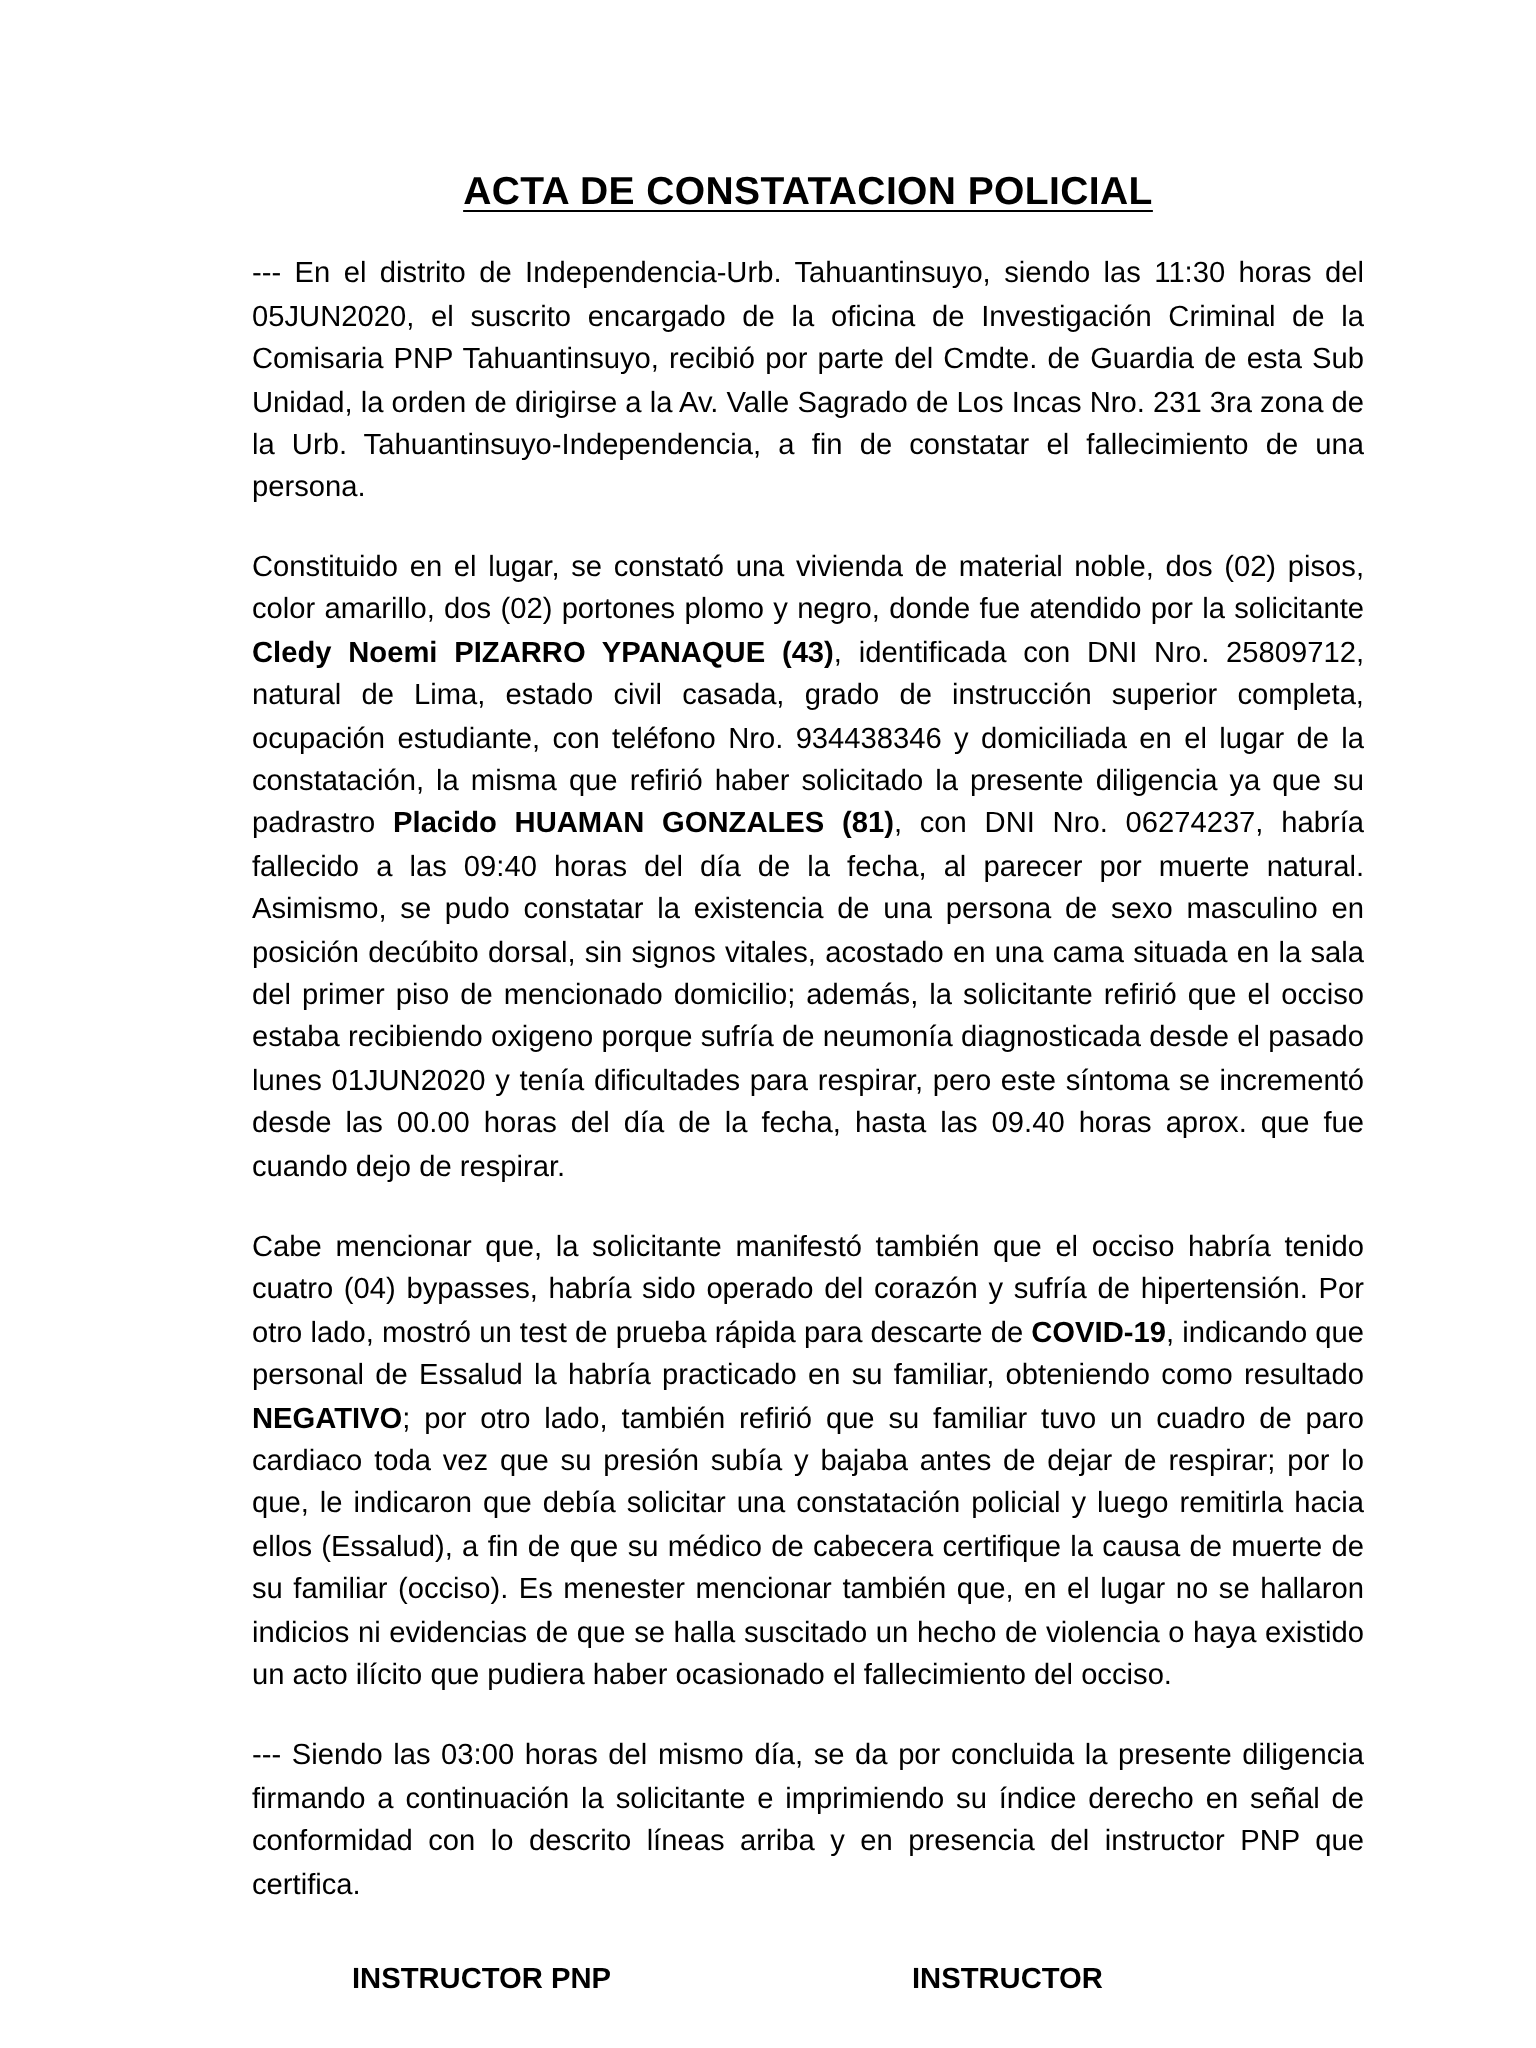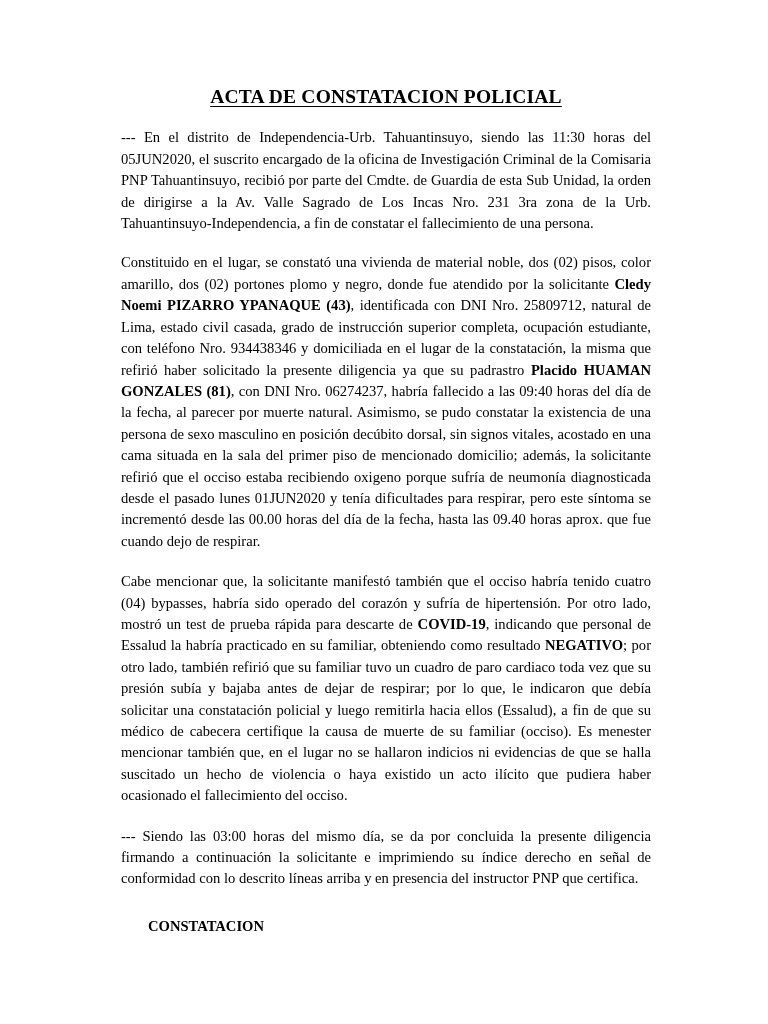--- a/index.html
+++ b/index.html
@@ -20,24 +20,23 @@
   .page {
     position: relative;
     width: 768px;
     height: 1024px;
     background: #ffffff;
     box-sizing: border-box;
   }
 
   .content {
     position: absolute;
-    left: 108px;
+    left: 126px;
     top: 0;
     width: 556px;
-    font-family: Liberation Serif, serif;
   }
 
   
   .doc-title {
     text-align: center;
     font-size: 19.5px;
     font-weight: bold;
     letter-spacing: 0.2px;
     margin: 0;
     padding-top: 86px;
@@ -47,21 +46,21 @@
     text-decoration: underline;
     text-underline-offset: 3px;
   }
 
   
   .para {
     font-size: 14.6px;
     line-height: 21.4px;
     text-align: justify;
     text-justify: inter-word;
-    margin: 13px;
+    margin: 0;
     hyphens: none;
   }
   .para.p1 { margin-top: 20px; }
   .para.p2 { margin-top: 18px; }
   .para.p3 { margin-top: 19px; }
   .para.p4 { margin-top: 19px; }
 
   .b { font-weight: bold; }
 
   
@@ -94,17 +93,18 @@
 
     <p class="para p1"><span>--- En el distrito de Independencia-Urb. Tahuantinsuyo, siendo las 11:30 horas del 05JUN2020, el suscrito encargado de la oficina de Investigación Criminal de la Comisaria PNP Tahuantinsuyo, recibió por parte del Cmdte. de Guardia de esta Sub Unidad, la orden de dirigirse a la Av. Valle Sagrado de Los Incas Nro. 231 3ra zona de la Urb. Tahuantinsuyo-Independencia, a fin de constatar el fallecimiento de una persona.</span></p>
 
     <p class="para p2"><span>Constituido en el lugar, se constató una vivienda de material noble, dos (02) pisos, color amarillo, dos (02) portones plomo y negro, donde fue atendido por la solicitante </span><span class="b">Cledy Noemi PIZARRO YPANAQUE (43)</span><span>, identificada con DNI Nro. 25809712, natural de Lima, estado civil casada, grado de instrucción superior completa, ocupación estudiante, con teléfono Nro. 934438346 y domiciliada en el lugar de la constatación, la misma que refirió haber solicitado la presente diligencia ya que su padrastro </span><span class="b">Placido HUAMAN GONZALES (81)</span><span>, con DNI Nro. 06274237, habría fallecido a las 09:40 horas del día de la fecha, al parecer por muerte natural. Asimismo, se pudo constatar la existencia de una persona de sexo masculino en posición decúbito dorsal, sin signos vitales, acostado en una cama situada en la sala del primer piso de mencionado domicilio; además, la solicitante refirió que el occiso estaba recibiendo oxigeno porque sufría de neumonía diagnosticada desde el pasado lunes 01JUN2020 y tenía dificultades para respirar, pero este síntoma se incrementó desde las 00.00 horas del día de la fecha, hasta las 09.40 horas aprox. que fue cuando dejo de respirar.</span></p>
 
     <p class="para p3"><span>Cabe mencionar que, la solicitante manifestó también que el occiso habría tenido cuatro (04) bypasses, habría sido operado del corazón y sufría de hipertensión. Por otro lado, mostró un test de prueba rápida para descarte de </span><span class="b">COVID-19</span><span>, indicando que personal de Essalud la habría practicado en su familiar, obteniendo como resultado </span><span class="b">NEGATIVO</span><span>; por otro lado, también refirió que su familiar tuvo un cuadro de paro cardiaco toda vez que su presión subía y bajaba antes de dejar de respirar; por lo que, le indicaron que debía solicitar una constatación policial y luego remitirla hacia ellos (Essalud), a fin de que su médico de cabecera certifique la causa de muerte de su familiar (occiso). Es menester mencionar también que, en el lugar no se hallaron indicios ni evidencias de que se halla suscitado un hecho de violencia o haya existido un acto ilícito que pudiera haber ocasionado el fallecimiento del occiso.</span></p>
 
     <p class="para p4"><span>--- Siendo las 03:00 horas del mismo día, se da por concluida la presente diligencia firmando a continuación la solicitante e imprimiendo su índice derecho en señal de conformidad con lo descrito líneas arriba y en presencia del instructor PNP que certifica.</span></p>
 
     <div class="sig-heads">
-      <div class="col-right">CONSTATACION</div>
+      <div class="col-left">INSTRUCTOR PNP</div>
+      <div class="col-right">INSTRUCTOR</div>
     </div>
 
   </div>
 </div>
 
 </body></html>

